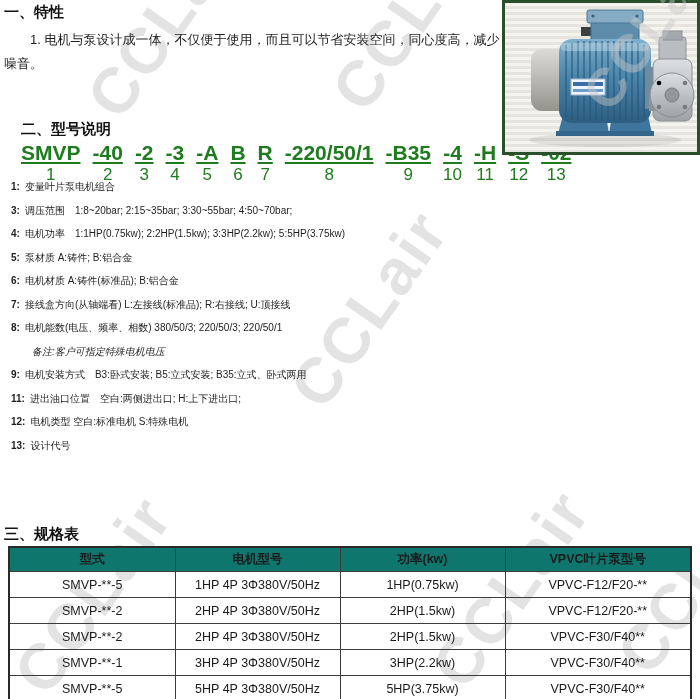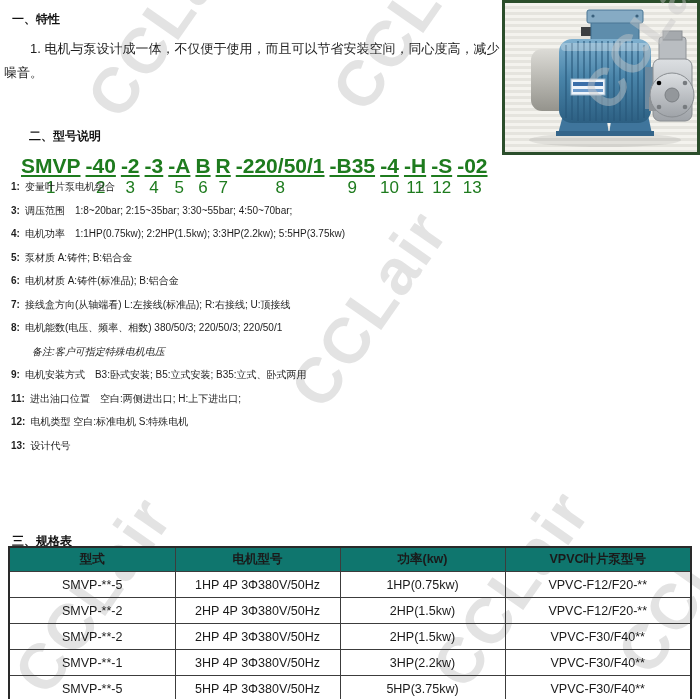--- a/index.html
+++ b/index.html
@@ -26,32 +26,32 @@
   .photo-frame{
     position:absolute;left:502px;top:0;width:198px;height:155px;
     box-sizing:border-box;
     border:3px solid #2b4e2b;
     background:repeating-linear-gradient(180deg,#f4f3ee 0px,#f4f3ee 3px,#e5e4de 3px,#e5e4de 6px);
     z-index:2;
   }
   .photo-frame svg{display:block;width:100%;height:100%;}
   
   .sec-heading{
-    font-size:12px;font-weight:bold;color:#111;
-    margin:8px;line-height:19px;
+    font-size:15px;font-weight:bold;color:#111;
+    margin:0;line-height:19px;
   }
   
   .features{position:absolute;left:4px;top:2px;width:498px;z-index:1;}
   .feature-para{
     margin:7px 0 0 0;font-size:13px;line-height:24px;
     text-indent:2em;color:#1d1d1d;
   }
   
   .model-sec{position:absolute;left:21px;top:119px;z-index:1;}
-  .code-line{display:flex;gap:5px;margin-top:3px;align-items:flex-start;}
+  .code-line{display:flex;gap:12px;margin-top:3px;align-items:flex-start;}
   .seg{text-align:center;}
   .seg-code{
     display:block;font-size:21px;font-weight:bold;
     color:#1e7b1e;text-decoration:underline;line-height:23px;
     white-space:nowrap;
   }
   .seg-num{display:block;font-size:17px;color:#1e7b1e;line-height:19px;margin-top:1px;}
   .model-notes{position:absolute;left:11px;top:180px;z-index:1;width:640px;}
   .note-line{height:23.5px;font-size:10px;white-space:nowrap;color:#1d1d1d;}
   .note-line .n{font-weight:bold;margin-right:5px;}

